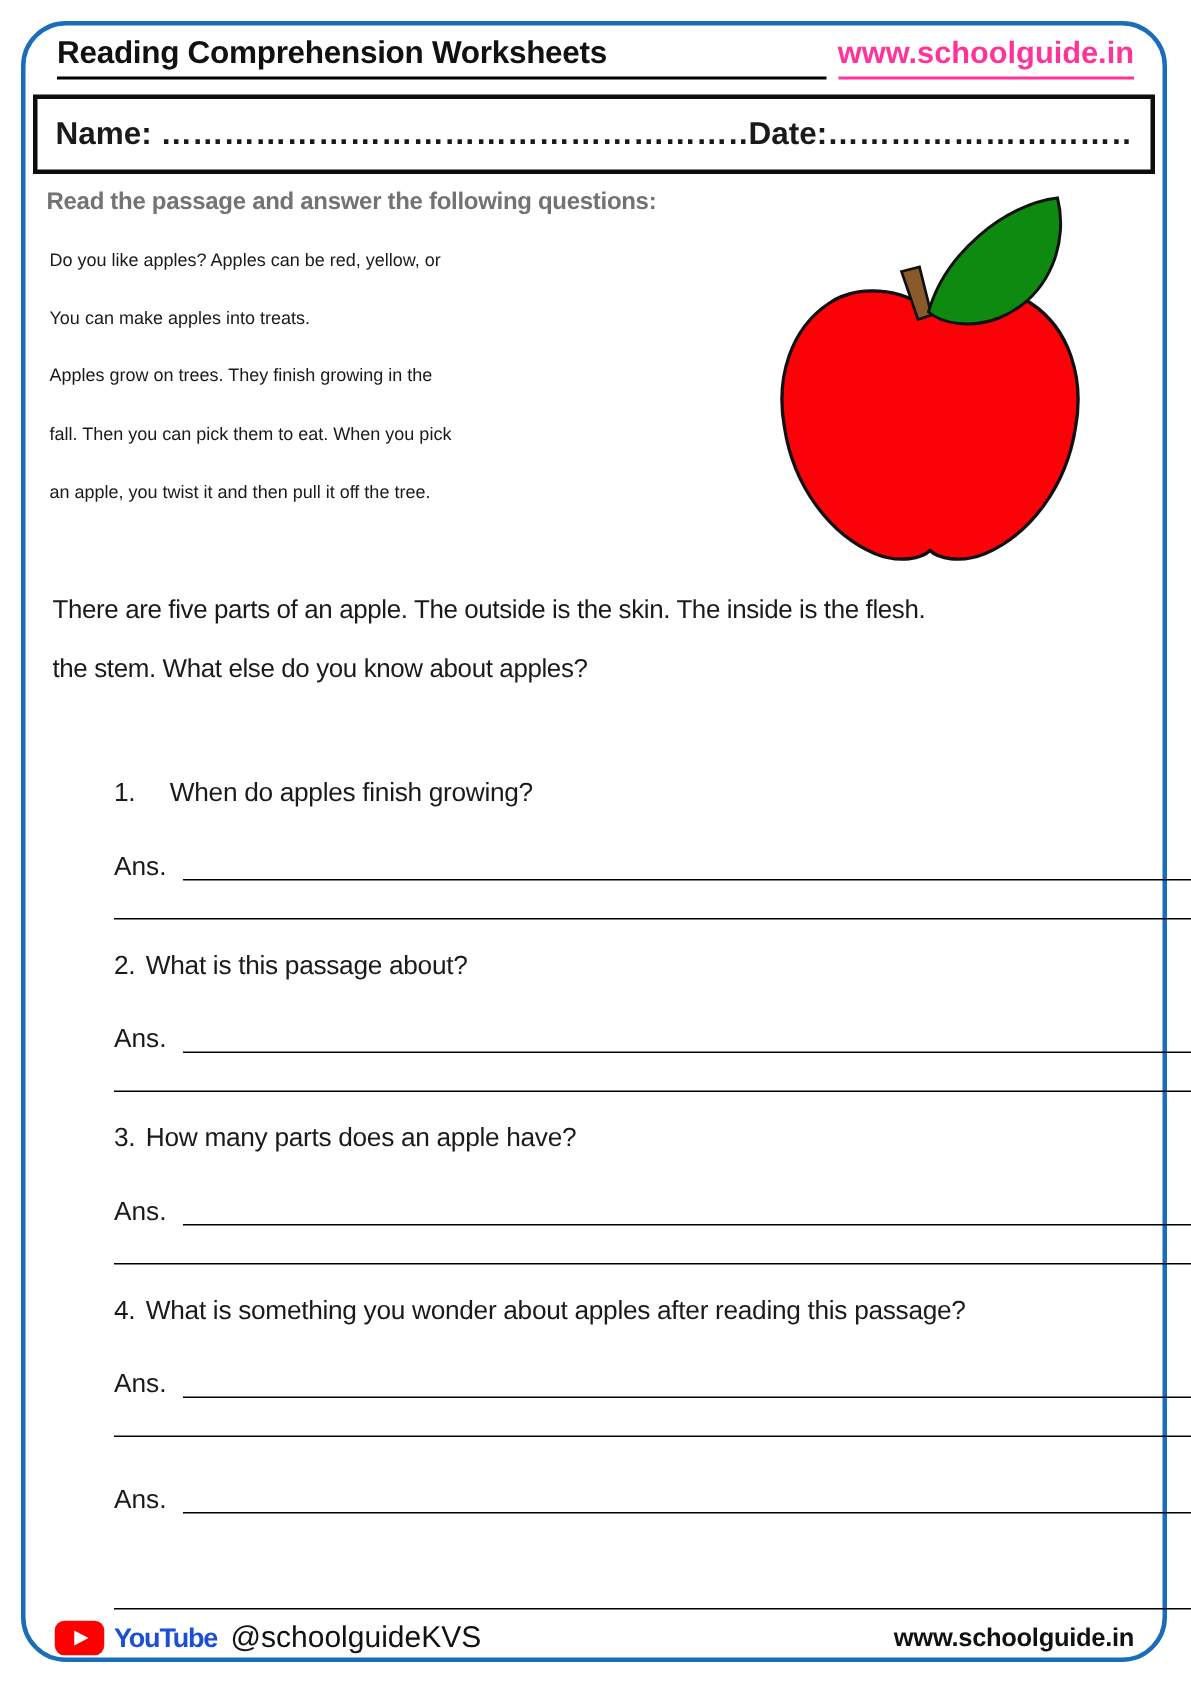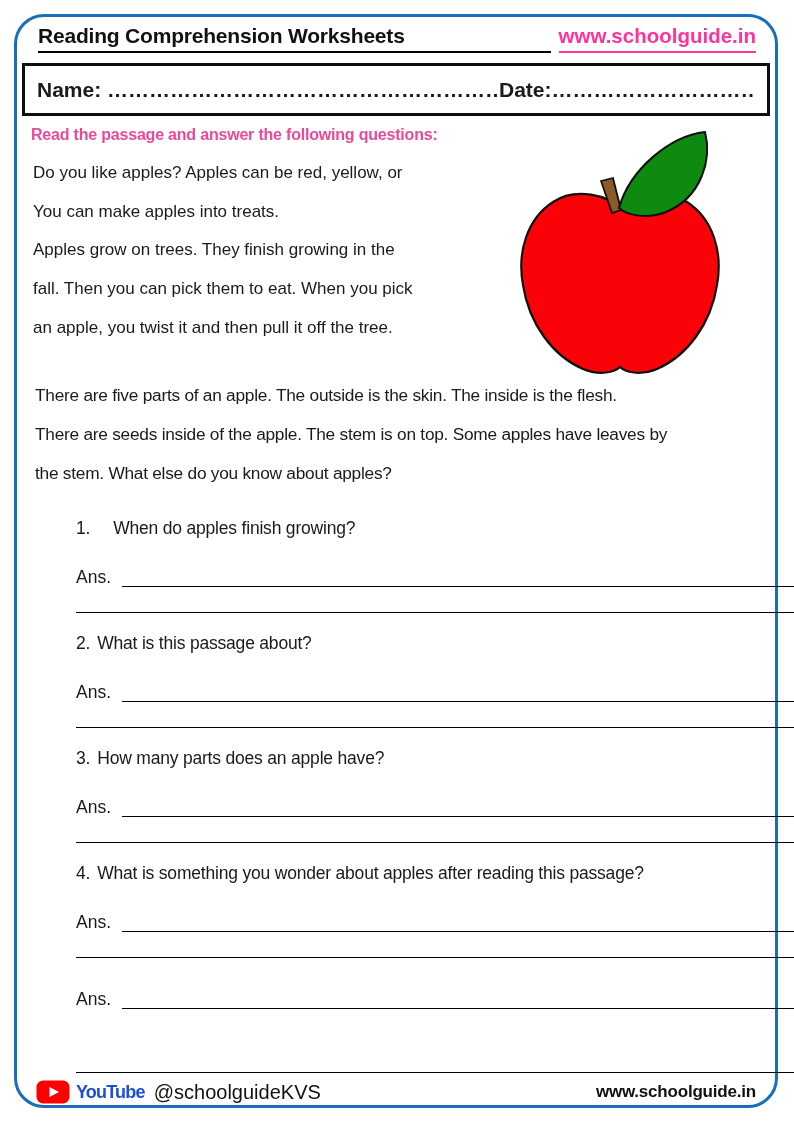--- a/index.html
+++ b/index.html
@@ -19,26 +19,26 @@
 
   
   .name-box { position:absolute; left:22px; top:63px; width:748px; height:53px;
               border:3px solid #0d0d0d; display:flex; align-items:center;
               padding:0 12px; font-size:21px; font-weight:700; overflow:hidden; }
   .name-cell { flex:0 0 462px; white-space:nowrap; overflow:hidden; }
   .date-cell { flex:1; white-space:nowrap; overflow:hidden; }
 
   
   .instruction { position:absolute; left:31px; top:126px; font-size:16px; font-weight:700;
-                 letter-spacing:-0.2px; color:#ec4899; }
+                 letter-spacing:-0.2px; color:#737373; }
 
   
   .passage-narrow { position:absolute; left:33px; top:154px; width:486px; }
-  .passage-narrow div { height:38.7px; line-height:38.7px; font-size:17px; white-space:nowrap; }
-  .passage-full { position:absolute; left:35px; top:376px; width:726px; }
+  .passage-narrow div { height:38.7px; line-height:38.7px; font-size:12px; white-space:nowrap; }
+  .passage-full { position:absolute; left:35px; top:387px; width:726px; }
   .passage-full div { height:38.8px; line-height:38.8px; font-size:17.3px; letter-spacing:-0.25px; white-space:nowrap; }
 
   
   .apple-wrap { position:absolute; left:515px; top:127px; width:210px; height:252px; }
 
   
   .q-block { position:absolute; left:35px; width:722px; height:108px;margin-left:41px; }
   .q-1 { top:513px; } .q-2 { top:628px; } .q-3 { top:743px; } .q-4 { top:858px; } .q-5 { top:973px; }
   .q-title { height:38px; line-height:26px; padding-top:2px; font-size:17.5px; letter-spacing:-0.2px; white-space:nowrap; }
   .q-num { margin-right:7px; }
@@ -87,21 +87,20 @@
 <div class="apple-wrap">
   <svg viewBox="0 0 210 252" width="210" height="252">
     <path d="M105 82 C95 68, 60 60, 38 75 C12 92, 2 125, 8 158 C14 197, 38 229, 68 242 C85 249, 100 245, 105 240 C110 245, 125 249, 142 242 C172 229, 196 197, 202 158 C208 125, 198 92, 172 75 C150 60, 115 68, 105 82 Z" fill="#fa0207" stroke="#111" stroke-width="2.2"></path>
     <path d="M86 54 L98 51 L106 83 L97 86 Z" fill="#8b5a2b" stroke="#111" stroke-width="1.8"></path>
     <path d="M104 81 C115 42, 155 9, 190 5 C197 32, 187 70, 151 85 C133 92, 113 89, 104 81 Z" fill="#0e8a10" stroke="#111" stroke-width="2"></path>
   </svg>
 </div>
 
 <div class="passage-full">
   <div>There are five parts of an apple. The outside is the skin. The inside is the flesh.</div>
-  <div>There are seeds inside of the apple. The stem is on top. Some apples have leaves by</div>
   <div>the stem. What else do you know about apples?</div>
 </div>
 
 <div class="q-block q-1">
   <div class="q-title"><span class="q-num wide">1.</span><span>When do apples finish growing?</span></div>
   <div class="q-ansrow">
       <span class="ans-label">Ans.</span>
       <span class="ans-line"></span>
     </div>
   <div class="q-line2"></div>

